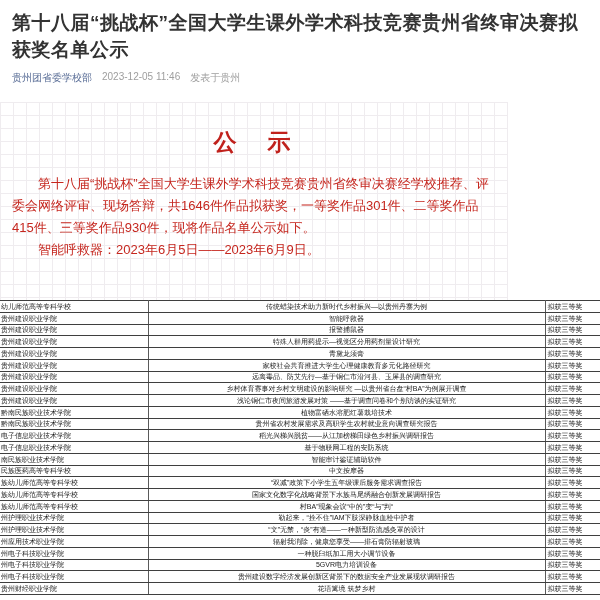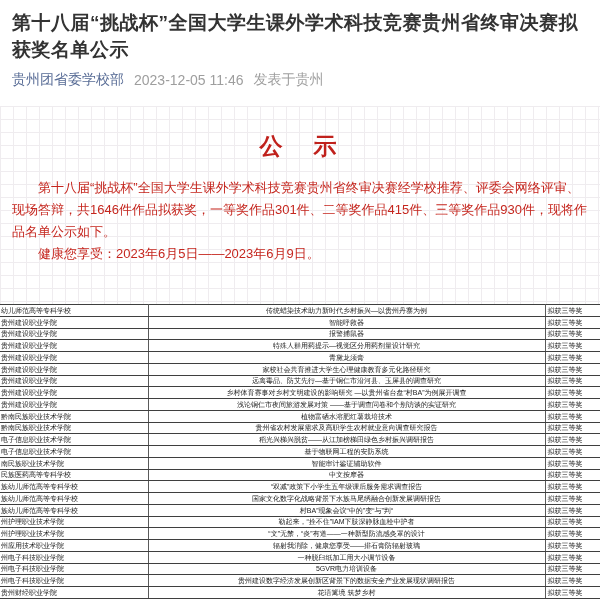--- a/index.html
+++ b/index.html
@@ -4,26 +4,26 @@
 <style>
   * { margin: 0; padding: 0; box-sizing: border-box; }
   html, body { width: 600px; height: 600px; overflow: hidden; background: #ffffff; }
   body { font-family: "Liberation Sans", "DejaVu Sans", sans-serif; }
 
   .article-header { padding: 9px 12px 0 12px; }
   .page-title {
     font-size: 19px; font-weight: 600; color: #333333;
     line-height: 27px; letter-spacing: 0.5px;
   }
-  .byline { margin-top: 8px; font-size: 14px; display: flex; align-items: center; gap: 10px; }
+  .byline { margin-top: 8px; font-size: 10px; display: flex; align-items: flex-start; gap: 10px; }
   .byline .account { color: #576b95; cursor: pointer; }
   .byline .meta { color: #9e9e9e; }
 
   .notice {
-    margin-top: 17px; height: 198px; width: 600px;
+    margin-top: 17px; height: 198px; width: 508px;
     background-image:
       linear-gradient(to right, #efecef 1px, transparent 1px),
       linear-gradient(to bottom, #efecef 1px, transparent 1px);
     background-size: 13px 13px;
   }
   .notice-heading {
     padding-top: 25px; text-align: center;
     font-size: 23px; font-weight: 700; color: #c0211c;
     letter-spacing: 4px;
   }
@@ -56,21 +56,21 @@
     <span class="account">贵州团省委学校部</span>
     <span class="meta">2023-12-05 11:46</span>
     <span class="meta">发表于贵州</span>
   </div>
 </div>
 
 <div class="notice">
   <div class="notice-heading">公　示</div>
   <div class="notice-body">
     <p>第十八届“挑战杯”全国大学生课外学术科技竞赛贵州省终审决赛经学校推荐、评委会网络评审、现场答辩，共1646件作品拟获奖，一等奖作品301件、二等奖作品415件、三等奖作品930件，现将作品名单公示如下。</p>
-    <p>健康您享受：2023年6月5日——2023年6月9日。</p>
+    <p>智能呼救器：2023年6月5日——2023年6月9日。</p>
   </div>
 </div>
 
 <table class="award-table">
   <tbody>
 
       <tr>
         <td class="c-school">幼儿师范高等专科学校</td>
         <td class="c-project">传统蜡染技术助力新时代乡村振兴—以贵州丹寨为例</td>
         <td class="c-award">拟获三等奖</td>

